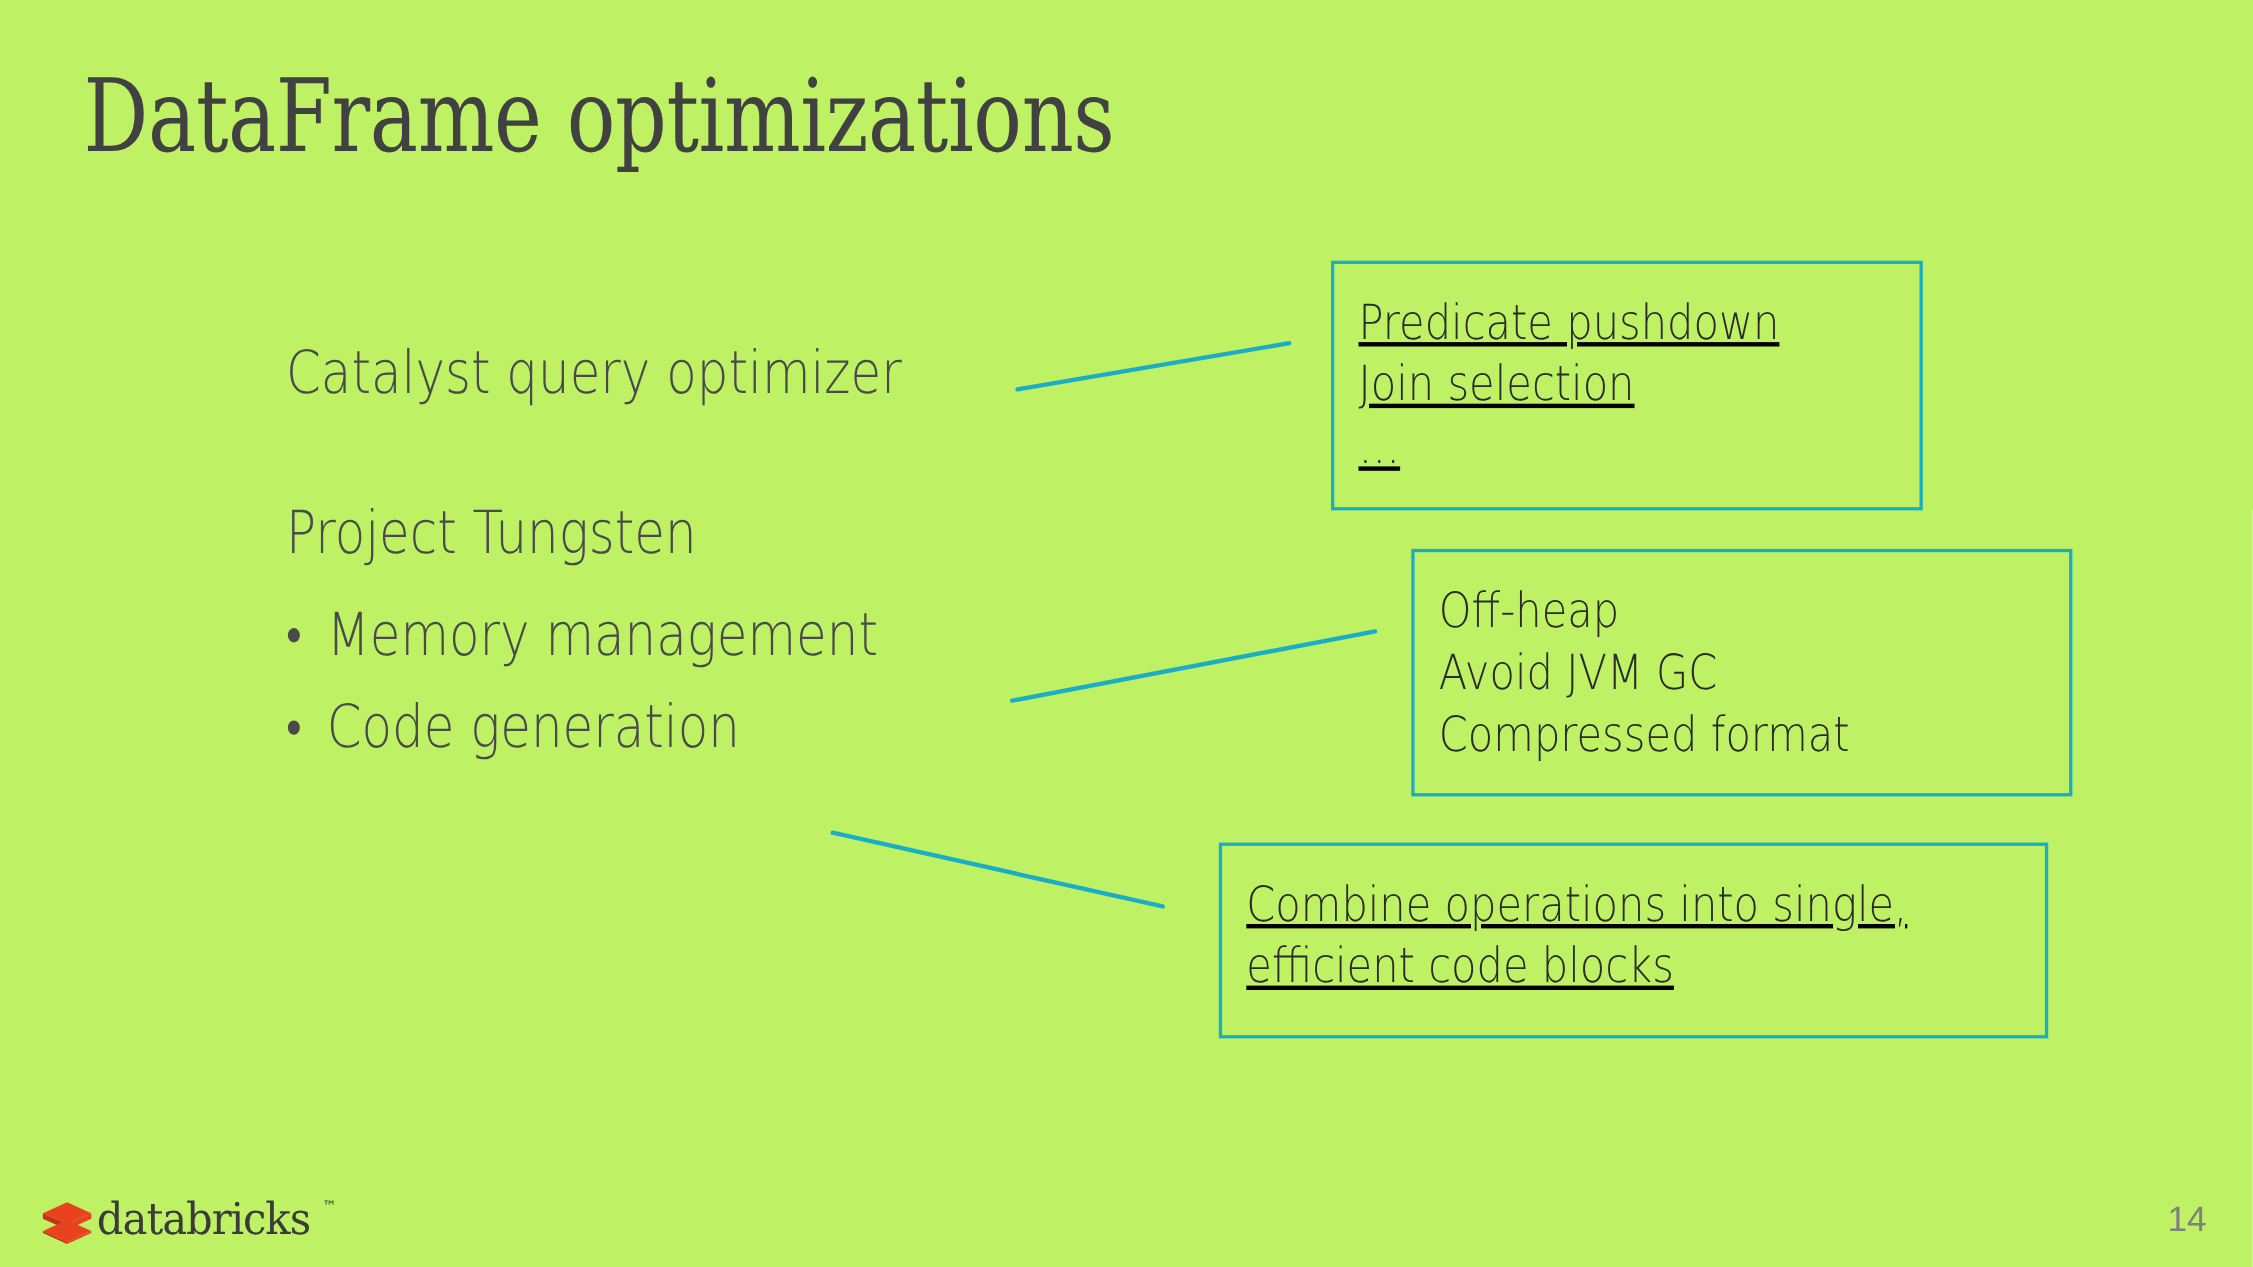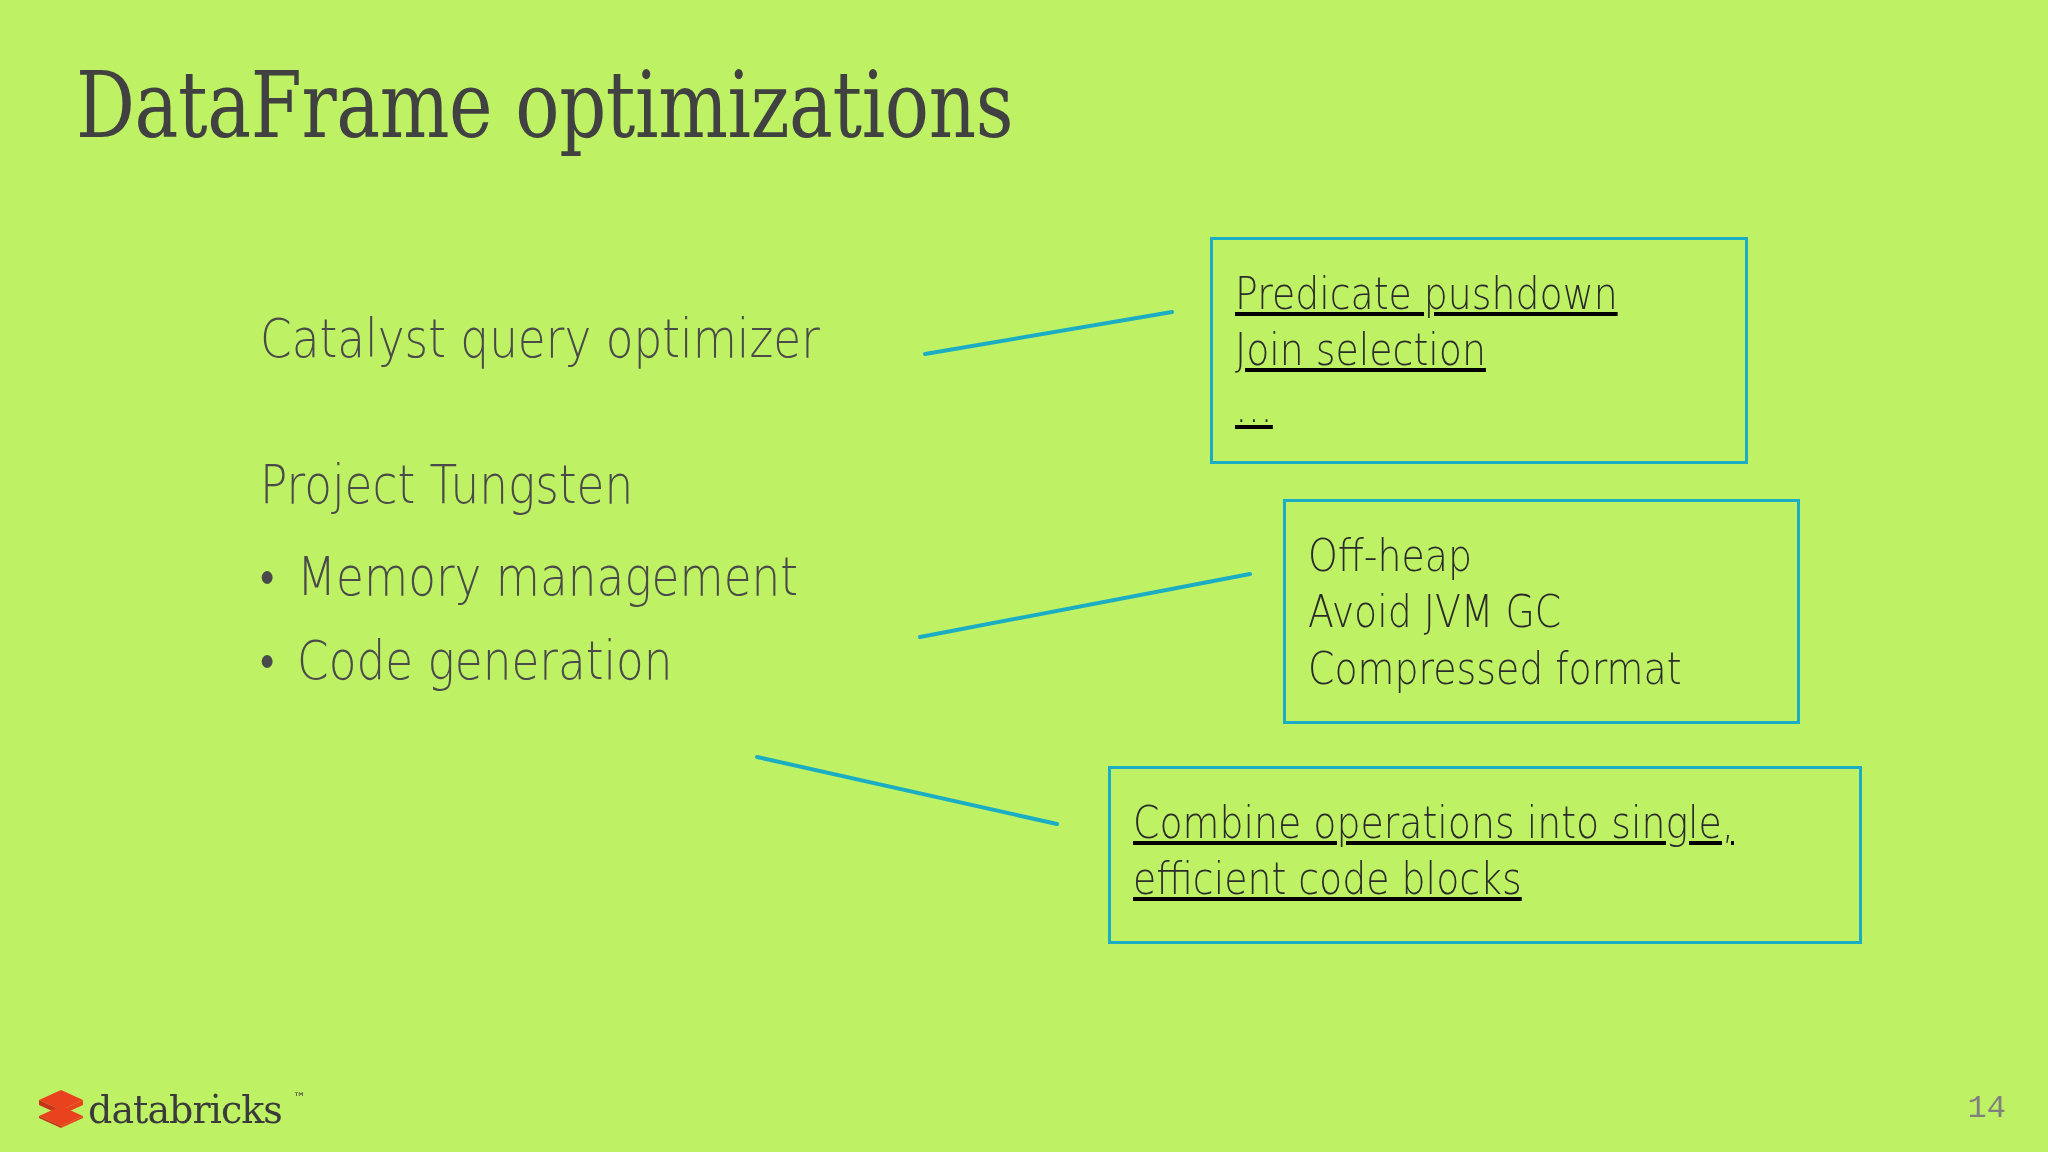--- a/index.html
+++ b/index.html
@@ -87,40 +87,40 @@
     font-size: 44px;
     line-height: 1.28;
     color: #2b2b2b;
     white-space: nowrap;
     transform: scaleX(0.86);
     transform-origin: left center;
   }
   .callout-line.wrap { white-space: normal; }
 
   #callout-predicate { left: 1210px; top: 237px; width: 538px; height: 227px; text-decoration: underline; }
-  #callout-offheap   { left: 1283px; top: 499px; width: 517px; height: 225px; }
+  #callout-offheap   { left: 1283px; top: 499px; width: 601px; height: 225px; }
   #callout-combine   { left: 1108px; top: 766px; width: 754px; height: 178px; text-decoration: underline; }
 
   
   #connectors {
     position: absolute;
     left: 0;
     top: 0;
     width: 2048px;
     height: 1152px;
     pointer-events: none;
   }
 
   
   #logo {
     position: absolute;
     left: 38px;
     top: 1086px;
     display: flex;
-    align-items: center;
+    align-items: flex-end;
     height: 46px;
   }
   #logo-mark {
     position: relative;
     width: 46px;
     height: 40px;
     margin-right: 4px;
   }
   #logo-wordmark {
     font-family: "DejaVu Serif", "Liberation Serif", serif;
@@ -136,21 +136,21 @@
     font-size: 13px;
     color: #3b3b3b;
     align-self: flex-start;
     margin-top: 4px;
     margin-left: 1px;
   }
   #page-number {
     position: absolute;
     right: 42px;
     top: 1090px;
-    font-family: Liberation Mono, monospace;
+    font-family: Liberation Sans, sans-serif;
     font-weight: 300;
     font-size: 32px;
     color: #808080;
   }
 </style>
 </head>
 <body>
 
 <div id="slide">
 

